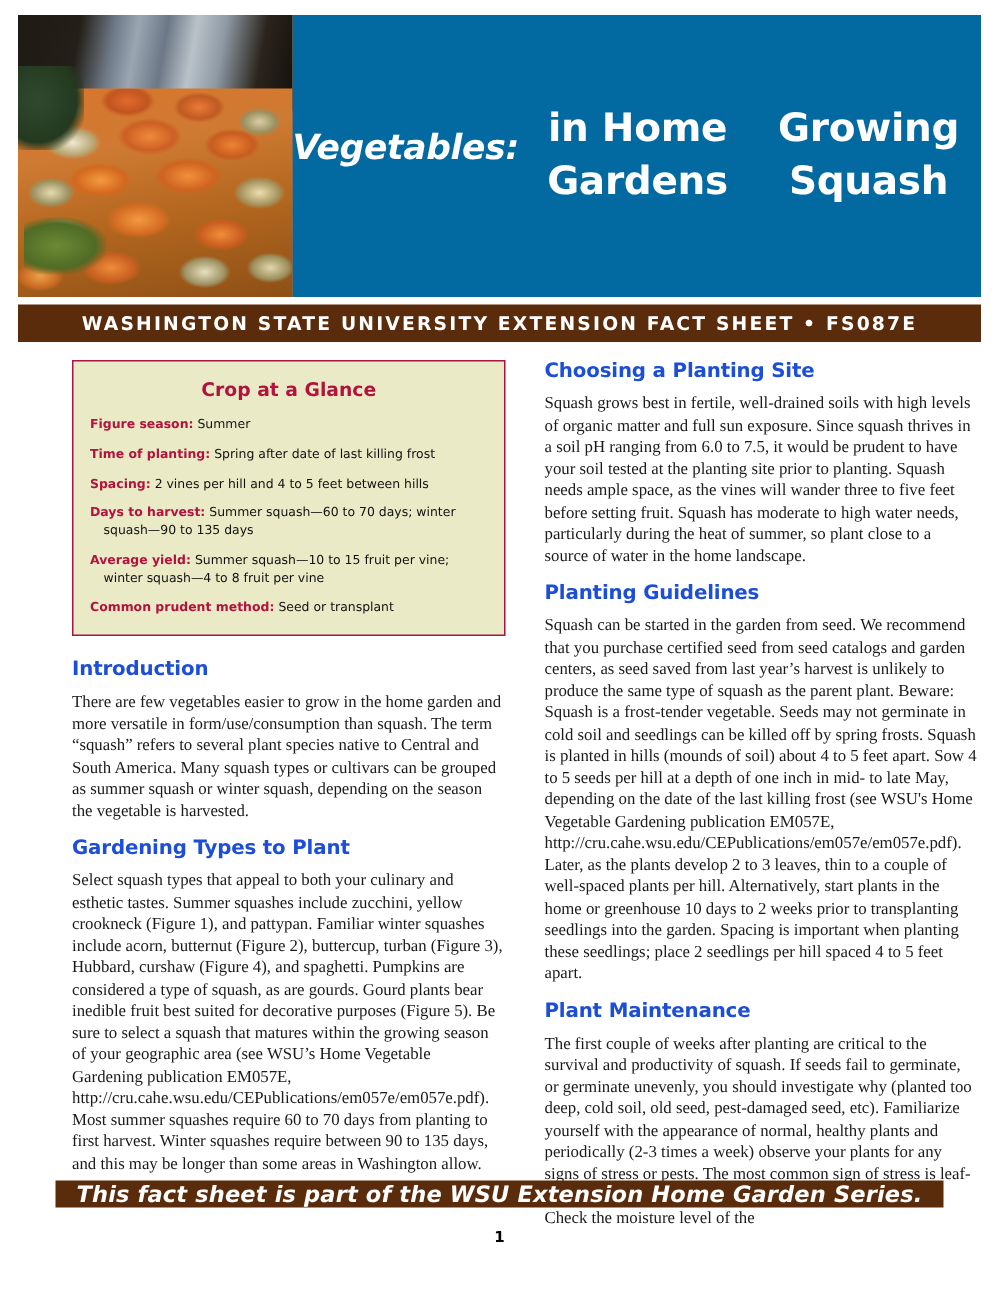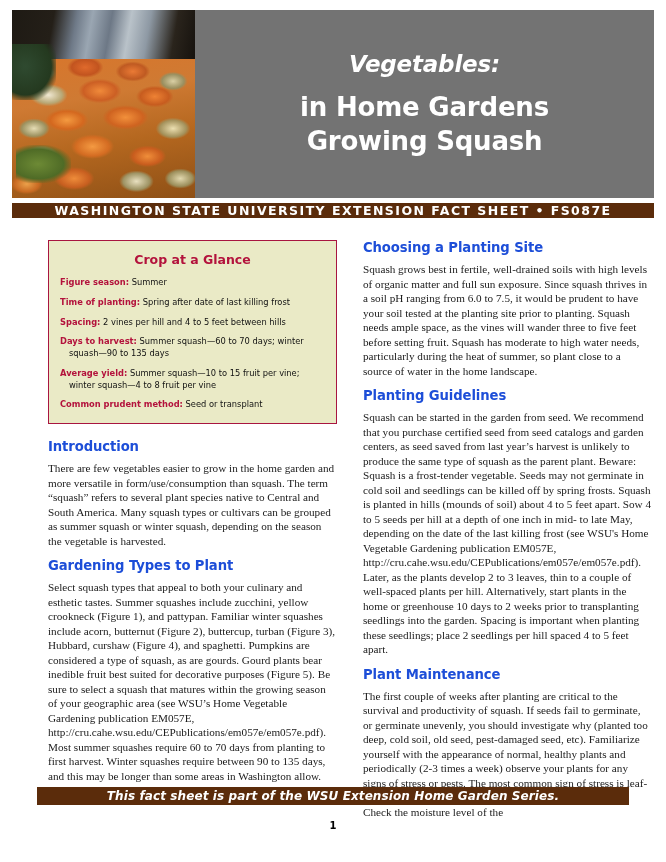--- a/index.html
+++ b/index.html
@@ -75,23 +75,22 @@
   .photo-greens {
     position: absolute;
     left: 2%; bottom: 8%;
     width: 30%;
     height: 20%;
     background: radial-gradient(ellipse at 40% 50%, #6d8a35 0%, #4f6b26 55%, transparent 75%);
   }
 
   .header-title-block {
     flex: 1;
-    background: #737373;
-    display: flex;
-    flex-direction: column;
+    background: #0369a1;
+    display: flex;
     align-items: center;
     justify-content: center;
     color: #ffffff;
   }
   .title-line {
     font-family: "DejaVu Sans", sans-serif;
     font-size: 26px;
     line-height: 1.34;
     letter-spacing: -0.2px;
     text-align: center;
@@ -103,21 +102,21 @@
     font-size: 23px;
     margin-bottom: 10px;
   }
 
   
   .wsu-banner {
     position: absolute;
     left: 12px;
     top: 203px;
     width: 642px;
-    height: 15px;
+    height: 25px;
     background: #5b2c0b;
     color: #ffffff;
     display: flex;
     align-items: center;
     justify-content: center;
     font-family: "DejaVu Sans", sans-serif;
     font-size: 12.5px;
     font-weight: bold;
     letter-spacing: 1.45px;
   }
@@ -195,21 +194,21 @@
     width: 592px;
     height: 18px;
     background: #5b2c0b;
     color: #ffffff;
     display: flex;
     align-items: center;
     justify-content: center;
     font-family: "DejaVu Sans", sans-serif;
     font-style: italic;
     font-weight: bold;
-    font-size: 12px;
+    font-size: 15px;
     letter-spacing: 0.1px;
   }
   .page-number {
     position: absolute;
     left: 0;
     top: 820px;
     width: 666px;
     text-align: center;
     font-family: "DejaVu Sans", sans-serif;
     font-size: 10px;

